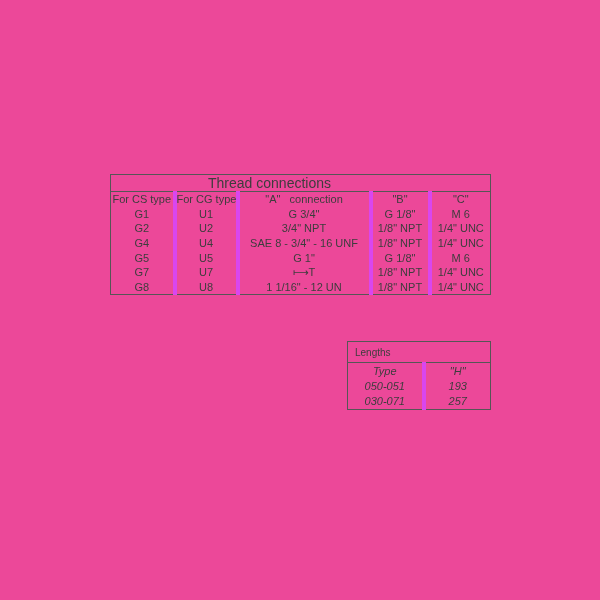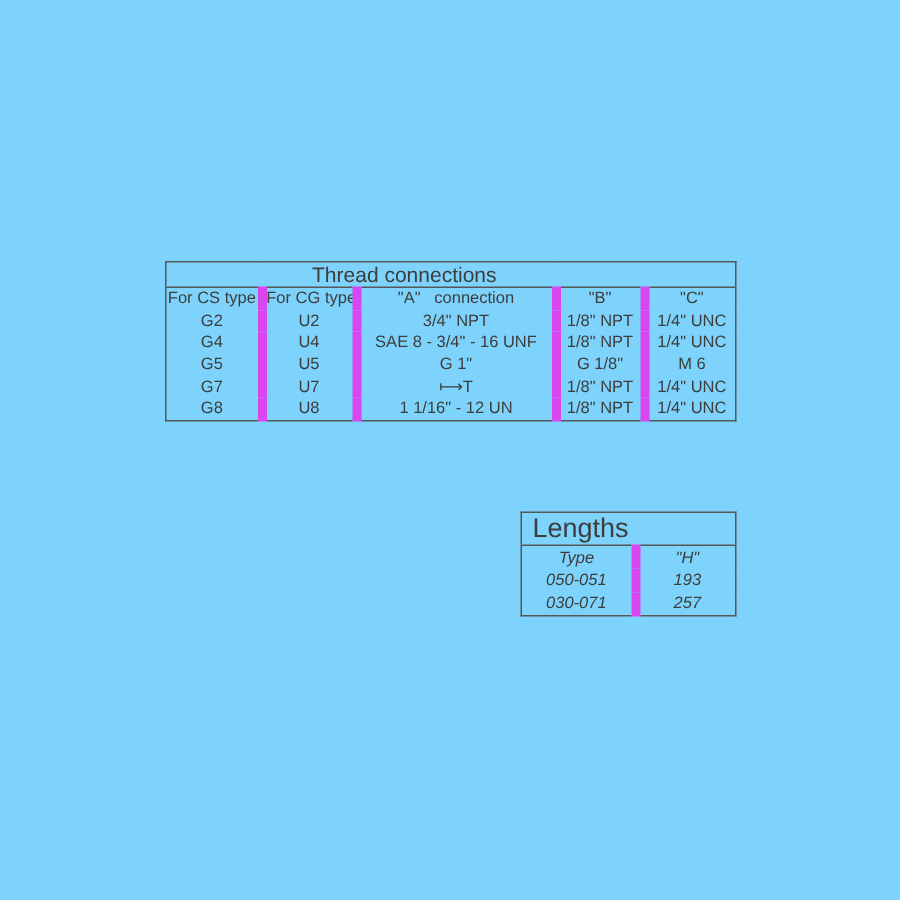--- a/index.html
+++ b/index.html
@@ -11,41 +11,41 @@
     width: 600px;
     height: 600px;
     position: relative;
     font-family: "Liberation Sans", "DejaVu Sans", sans-serif;
     color: #3d3d3d;
   }
   .canvas {
     position: absolute;
     left: 0; top: 0;
     width: 600px; height: 600px;
-    background: #7dd3fc;
+    background: #ec4899;
   }
   table.tbl {
     position: absolute;
     border-collapse: collapse;
     table-layout: fixed;
     border: 1px solid #565656;
     color: #3d3d3d;
   }
   table.thread {
     left: 110px;
     top: 174px;
     width: 380px;
   }
   table.lengths {
     left: 347px;
     top: 341px;
     width: 143px;
   }
   .cell {
-    border-left: 6px solid #d946ef;
+    border-left: 4px solid #d946ef;
     text-align: center;
     vertical-align: middle;
     font-size: 11px;
     font-weight: normal;
     padding: 0;
     overflow: hidden;
     white-space: pre;
     line-height: 1.1;
   }
   .cell:first-child { border-left: none; margin-top: 22px; }
@@ -57,21 +57,21 @@
   }
   .thread-title {
     height: 16px;
     font-size: 14px;
     text-align: center;
     
     padding-right: 62px;
   }
   .lengths-title {
     height: 20px;
-    font-size: 18px;
+    font-size: 10px;
     text-align: left;
     padding-left: 7px;
     margin-left: 40px;
   }
   .thread tr.rowline > * { height: 14.6px; }
   .lengths tr.rowline > * { height: 15.3px; font-style: italic; }
 </style>
 </head>
 <body>
 
@@ -97,20 +97,27 @@
 
           <th class="cell">"A"   connection</th>
 
           <th class="cell">"B"</th>
 
           <th class="cell">"C"</th>
         </tr>
     </tbody>
     <tbody>
 
+        <tr class="rowline">
+          <td class="cell">G1</td>
+          <td class="cell">U1</td>
+          <td class="cell">G 3/4"</td>
+          <td class="cell">G 1/8"</td>
+          <td class="cell">M 6</td>
+        </tr>
 
         <tr class="rowline">
           <td class="cell">G2</td>
           <td class="cell">U2</td>
           <td class="cell">3/4" NPT</td>
           <td class="cell">1/8" NPT</td>
           <td class="cell">1/4" UNC</td>
         </tr>
 
 

